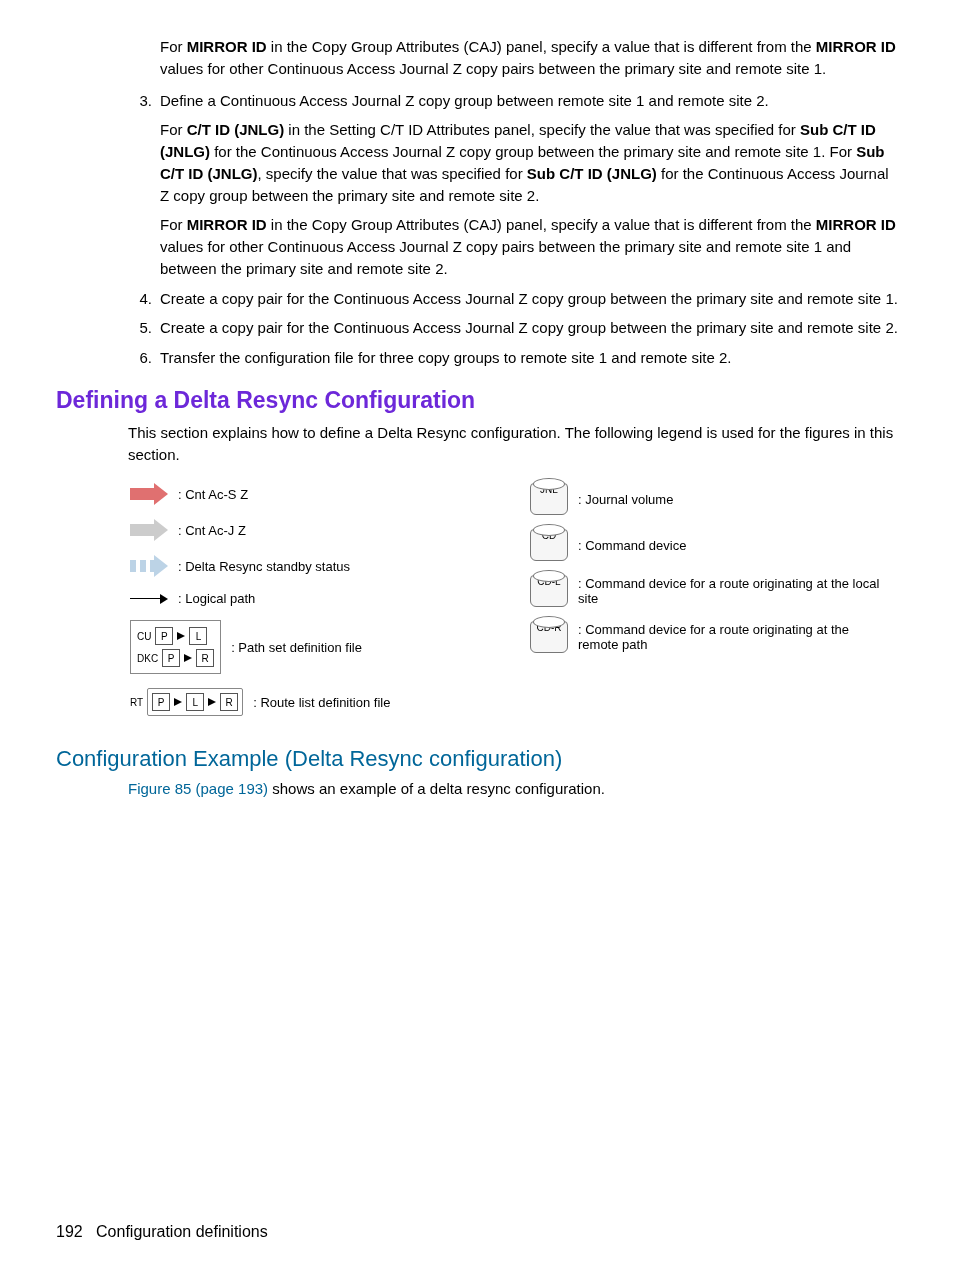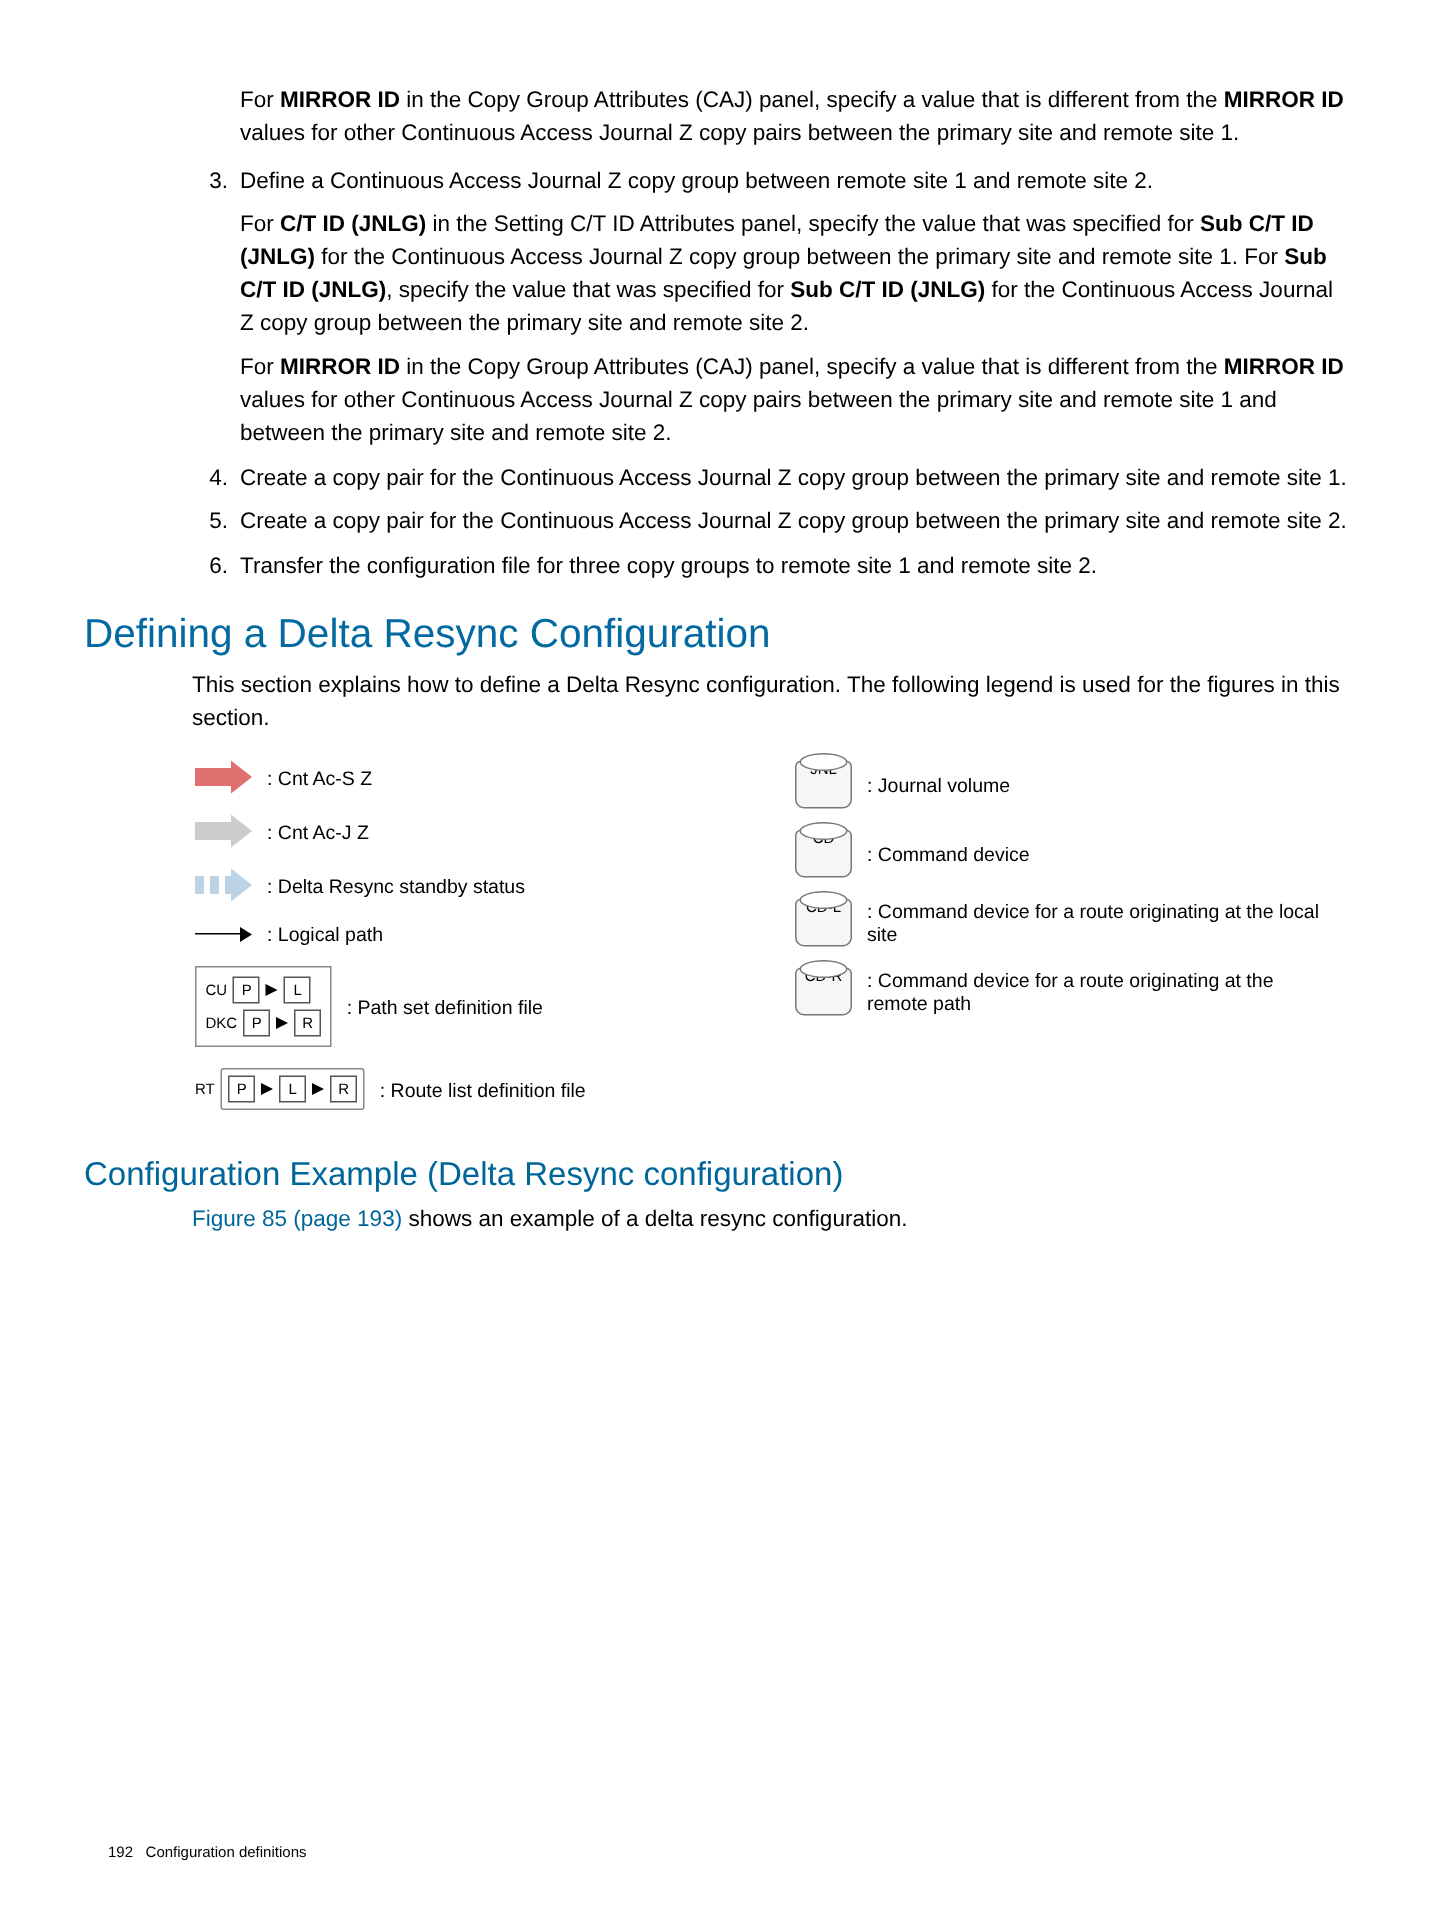--- a/index.html
+++ b/index.html
@@ -1,24 +1,24 @@
 <!DOCTYPE html>
 <html><head>
 <meta charset="utf-8">
 <style>
   html,body{margin:0;padding:0;background:#fff;color:#000;font-family:Arial,Helvetica,sans-serif;font-size:15px}
-  .page{width:954px;min-height:1271px;margin:0 auto;position:relative;box-sizing:border-box;padding:56px 56px 30px 56px}
+  .page{width:954px;min-height:1271px;margin:0 auto;position:relative;box-sizing:border-box;padding:36px 56px 30px 56px}
   .body-text{line-height:1.45;margin:0 0 10px 0}
   .indent1{margin-left:104px}
   ol.numbered{list-style:none;margin:0 0 0 72px;padding:0}
   ol.numbered>li{position:relative;padding-left:32px;margin-bottom:8px;line-height:1.45}
   ol.numbered>li>.num{position:absolute;left:0;top:0;width:24px;text-align:right}
   ol.numbered>li>p{margin:2px 0 8px 0}
   .b{font-weight:bold}
-  h2.section{font-family:Arial,Helvetica,sans-serif;font-weight:normal;color:#0369a1;font-size:27px;margin:18px 0 8px 0}
+  h2.section{font-family:Arial,Helvetica,sans-serif;font-weight:bold;color:#6d28d9;font-size:23px;margin:18px 0 8px 0}
   h3.subsection{font-family:Arial,Helvetica,sans-serif;font-weight:normal;color:#006699;font-size:22px;margin:16px 0 6px 0}
   .link{color:#006699}
   
   .legend{margin:18px 0 8px 74px;width:760px;display:flex;gap:40px;font-family:Arial,sans-serif;font-size:13px;color:#000}
   .legend-col{flex:1}
   .legend-row{display:flex;align-items:center;margin-bottom:14px;gap:10px}
   .legend-row .txt{flex:1}
   .leg-title{margin-bottom:10px}
   
   .arrow{width:38px;height:22px;position:relative}
@@ -36,21 +36,21 @@
   
   .disk{width:36px;height:30px;border:1px solid #777;border-radius:4px 4px 6px 6px;background:#f6f6f6;position:relative;display:flex;align-items:flex-start;justify-content:center;font-size:10px}
   .disk::before{content:"";position:absolute;top:-6px;left:2px;right:2px;height:10px;border:1px solid #777;border-radius:50%;background:#fff}
   
   .mini{display:flex;align-items:center;gap:4px;border:1px solid #888;padding:6px;border-radius:2px}
   .mini.noborder{border:none;padding:0}
   .sq{width:16px;height:16px;border:1px solid #555;display:flex;align-items:center;justify-content:center;font-size:10px;background:#fff}
   .sm-arrow{width:0;height:0;border-left:8px solid #000;border-top:4px solid transparent;border-bottom:4px solid transparent}
   .mini-col{display:flex;flex-direction:column;gap:4px;font-size:10px;border:1px solid #888;padding:6px}
   .mini-col .row{display:flex;align-items:center;gap:4px}
-  .footer{position:absolute;left:72px;bottom:30px;font-size:10px}
+  .footer{position:absolute;left:56px;bottom:30px;font-size:16px}
 </style>
 </head>
 <body>
 
 <div class="page">
 
   <p class="body-text indent1">
     <span>For </span><span class="b">MIRROR ID</span><span> in the Copy Group Attributes (CAJ) panel, specify a value that is different from the </span><span class="b">MIRROR ID</span><span> values for other Continuous Access Journal Z copy pairs between the primary site and remote site 1.</span>
   </p>
 

